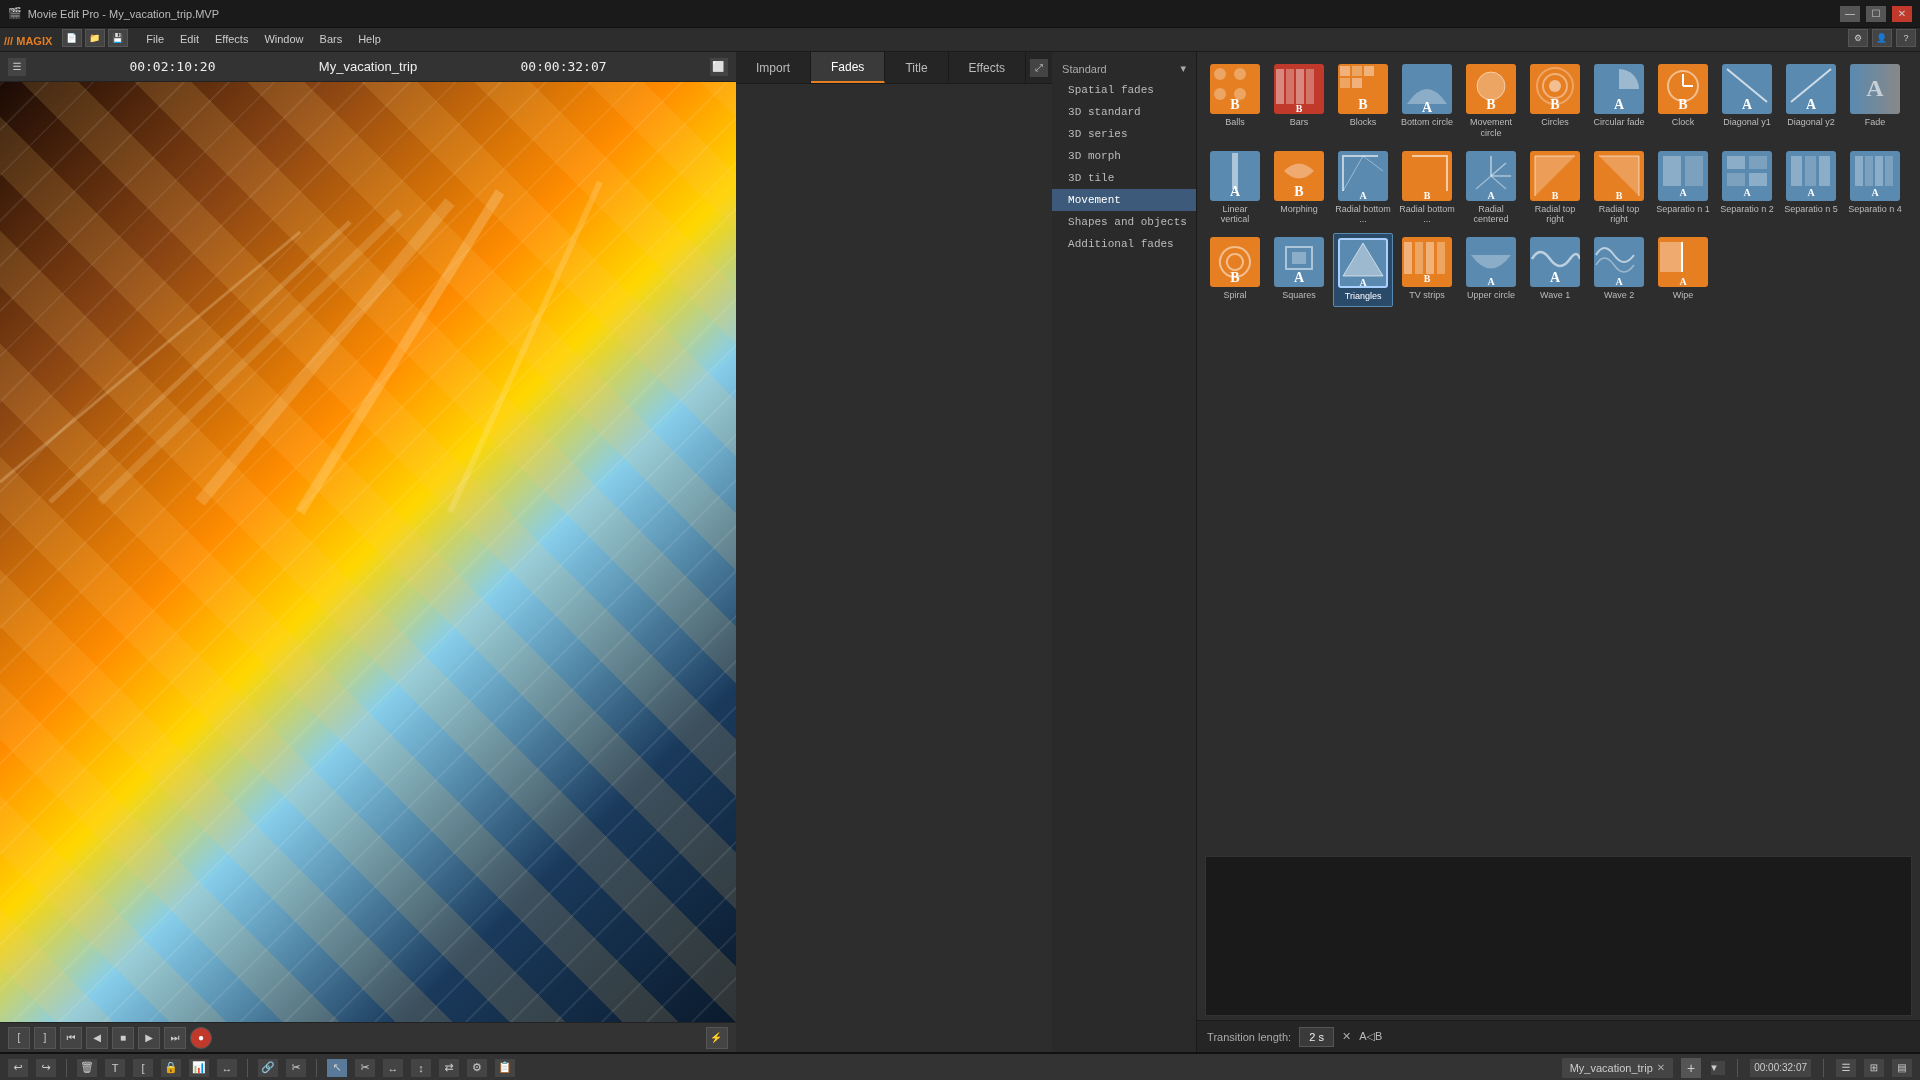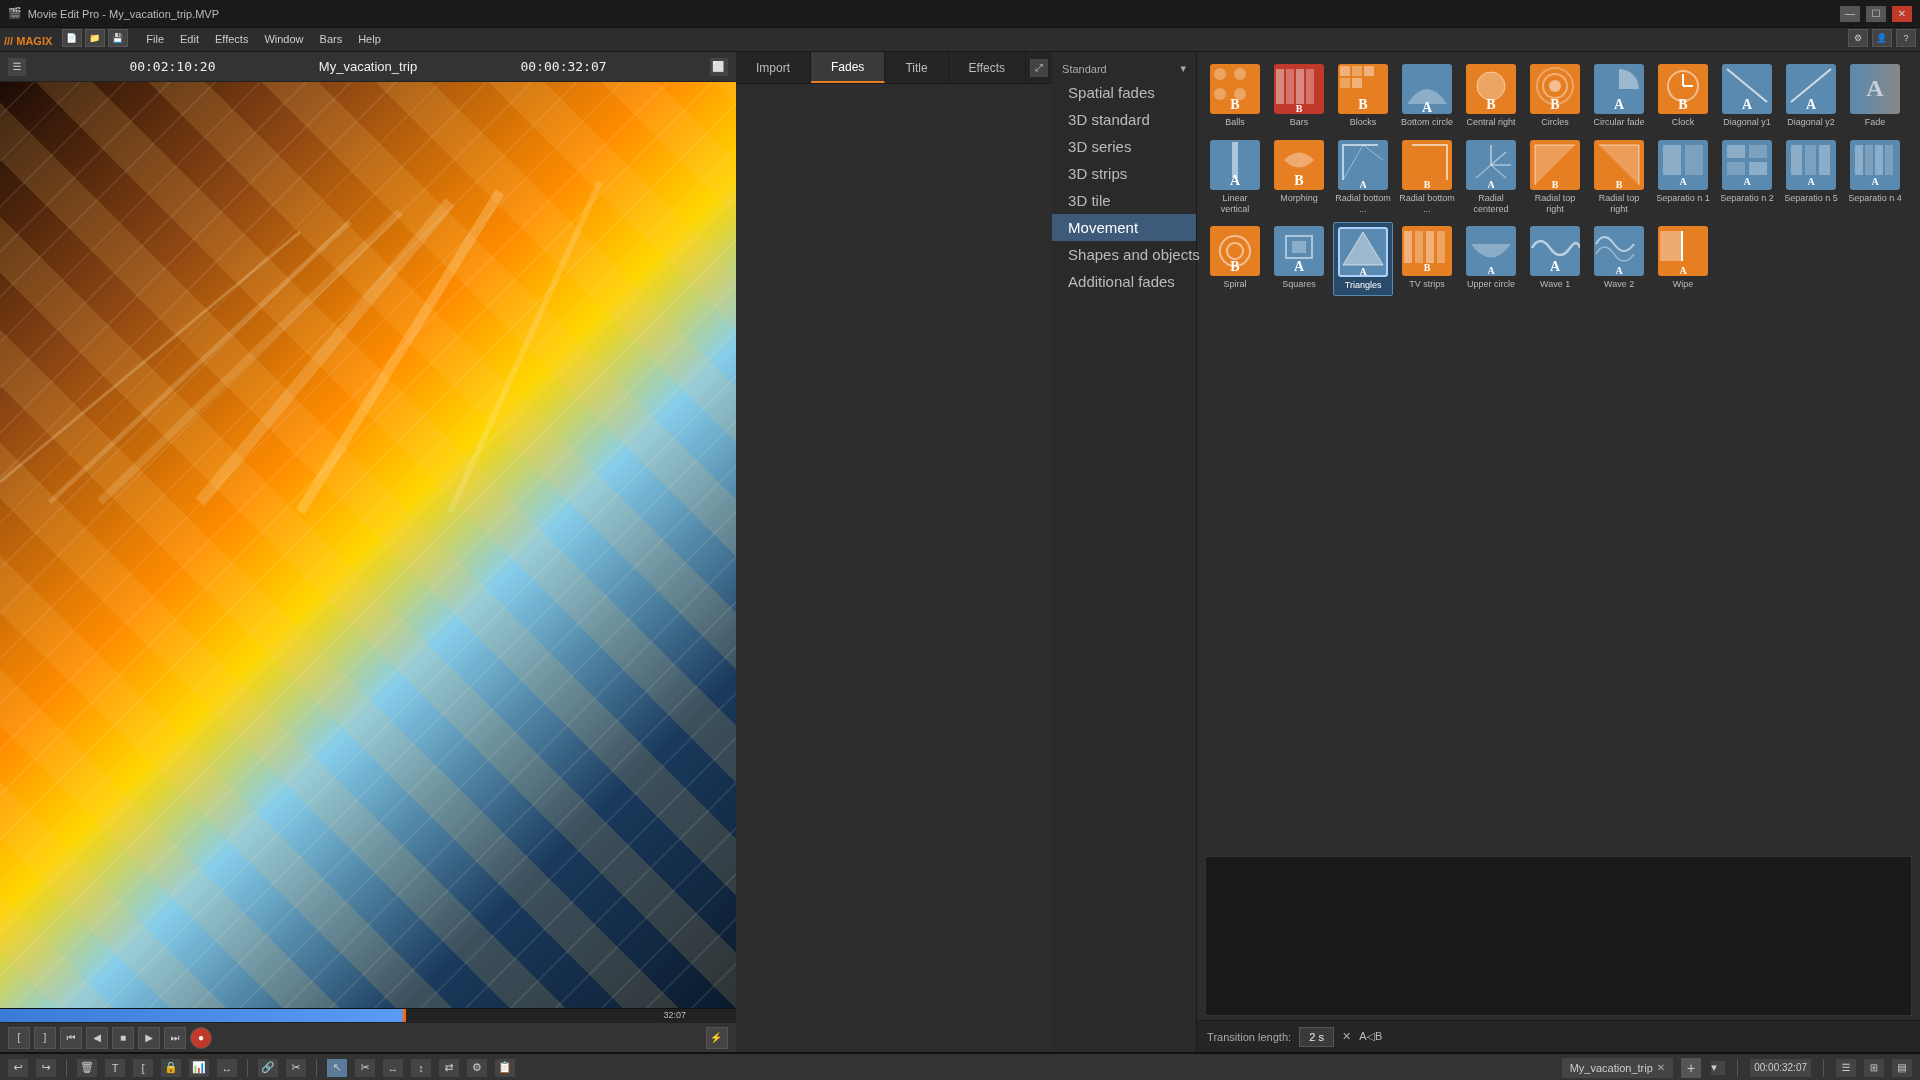--- a/index.html
+++ b/index.html
@@ -110,21 +110,21 @@
     #effects-panel { flex: 1; display: flex; overflow: hidden; }
 
     
     #category-sidebar {
       width: 145px; background: #2a2a2a; border-right: 1px solid #1a1a1a; padding: 6px 0;
     }
     .category-header {
       padding: 4px 10px; font-size: 11px; color: #aaa; display: flex; align-items: center; justify-content: space-between;
     }
     .category-item {
-      padding: 5px 16px; font-size: 15px; color: #bbb; cursor: pointer; white-space: nowrap;
+      padding: 5px 16px; font-size: 11px; color: #bbb; cursor: pointer; white-space: nowrap; font-family: Liberation Mono, monospace;
     }
     .category-item.active { background: #3d5a7a; color: #fff; }
 
     
     #effects-grid-container { flex: 1; display: flex; flex-direction: column; }
     #effects-grid {
       flex: 1; padding: 8px; display: flex; flex-wrap: wrap; gap: 4px; align-content: flex-start; overflow-y: auto;
     }
     .effect-item {
       width: 60px; display: flex; flex-direction: column; align-items: center; cursor: pointer;
@@ -234,26 +234,20 @@
           <line x1="300" y1="150" x2="0" y2="400" stroke="rgba(255,240,200,0.6)" stroke-width="3"></line>
           <line x1="350" y1="140" x2="50" y2="420" stroke="rgba(255,240,200,0.5)" stroke-width="5"></line>
           <line x1="400" y1="130" x2="100" y2="420" stroke="rgba(255,240,200,0.4)" stroke-width="8"></line>
           <line x1="450" y1="120" x2="200" y2="420" stroke="rgba(255,240,200,0.5)" stroke-width="12"></line>
           <line x1="500" y1="110" x2="300" y2="430" stroke="rgba(255,240,200,0.6)" stroke-width="10"></line>
           <line x1="600" y1="100" x2="450" y2="430" stroke="rgba(255,240,200,0.5)" stroke-width="6"></line>
         </svg>
       </div>
     </div>
 
-    <div id="progress-bar-container">
-      <div id="progress-bar">
-        <div id="progress-handle"></div>
-      </div>
-      <span id="progress-time">32:07</span>
-    </div>
 
     <div id="transport-controls">
       <button class="transport-btn">[</button>
       <button class="transport-btn">]</button>
       <button class="transport-btn">⏮</button>
       <button class="transport-btn">◀</button>
       <button class="transport-btn">■</button>
       <button class="transport-btn">▶</button>
       <button class="transport-btn">⏭</button>
       <button class="transport-btn record">●</button>
@@ -277,21 +271,21 @@
     <div id="effects-panel">
 
       <div id="category-sidebar">
         <div class="category-header">
           <span>Standard</span>
           <span style="cursor:pointer;">▾</span>
         </div>
         <div class="category-item">Spatial fades</div>
         <div class="category-item">3D standard</div>
         <div class="category-item">3D series</div>
-        <div class="category-item">3D strips</div>
+        <div class="category-item">3D morph</div>
         <div class="category-item">3D tile</div>
         <div class="category-item active">Movement</div>
         <div class="category-item">Shapes and objects</div>
         <div class="category-item">Additional fades</div>
       </div>
 
       <div id="effects-grid-container">
         <div id="effects-grid">
 
           <div class="effect-item">
@@ -344,21 +338,21 @@
             <span class="effect-label">Bottom circle</span>
           </div>
 
           <div class="effect-item">
             <div class="effect-icon" style="background:#e67e22;">
               <svg width="50" height="50" viewBox="0 0 50 50">
                   <circle cx="25" cy="22" r="14" fill="rgba(255,255,255,0.3)" stroke="rgba(255,255,255,0.5)" stroke-width="1"></circle>
                   <text x="25" y="45" text-anchor="middle" font-size="14" font-weight="bold" fill="white" font-family="serif">B</text>
                 </svg>
             </div>
-            <span class="effect-label">Central right</span>
+            <span class="effect-label">Movement circle</span>
           </div>
 
           <div class="effect-item">
             <div class="effect-icon" style="background:#e67e22;">
               <svg width="50" height="50" viewBox="0 0 50 50">
                   <circle cx="25" cy="22" r="6" fill="rgba(255,255,255,0.5)"></circle>
                   <circle cx="25" cy="22" r="12" fill="none" stroke="rgba(255,255,255,0.4)" stroke-width="2"></circle>
                   <circle cx="25" cy="22" r="18" fill="none" stroke="rgba(255,255,255,0.3)" stroke-width="2"></circle>
                   <text x="25" y="45" text-anchor="middle" font-size="14" font-weight="bold" fill="white" font-family="serif">B</text>
                 </svg>

